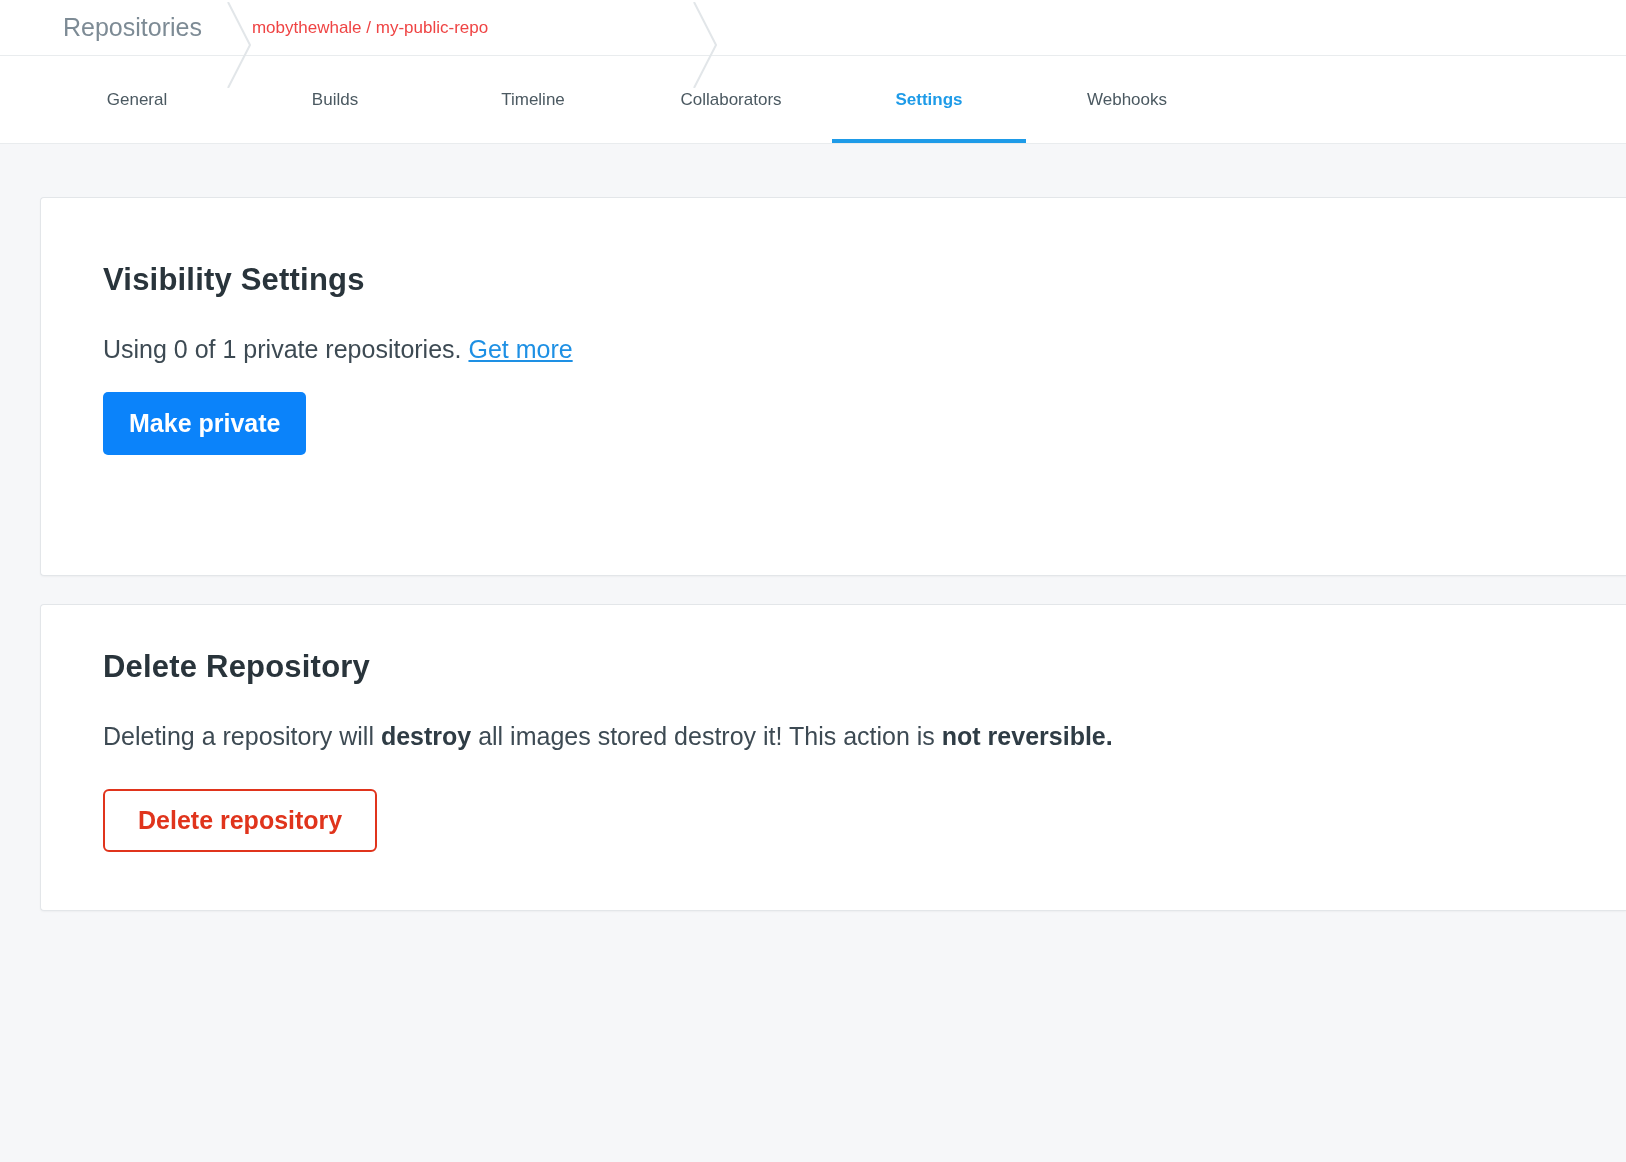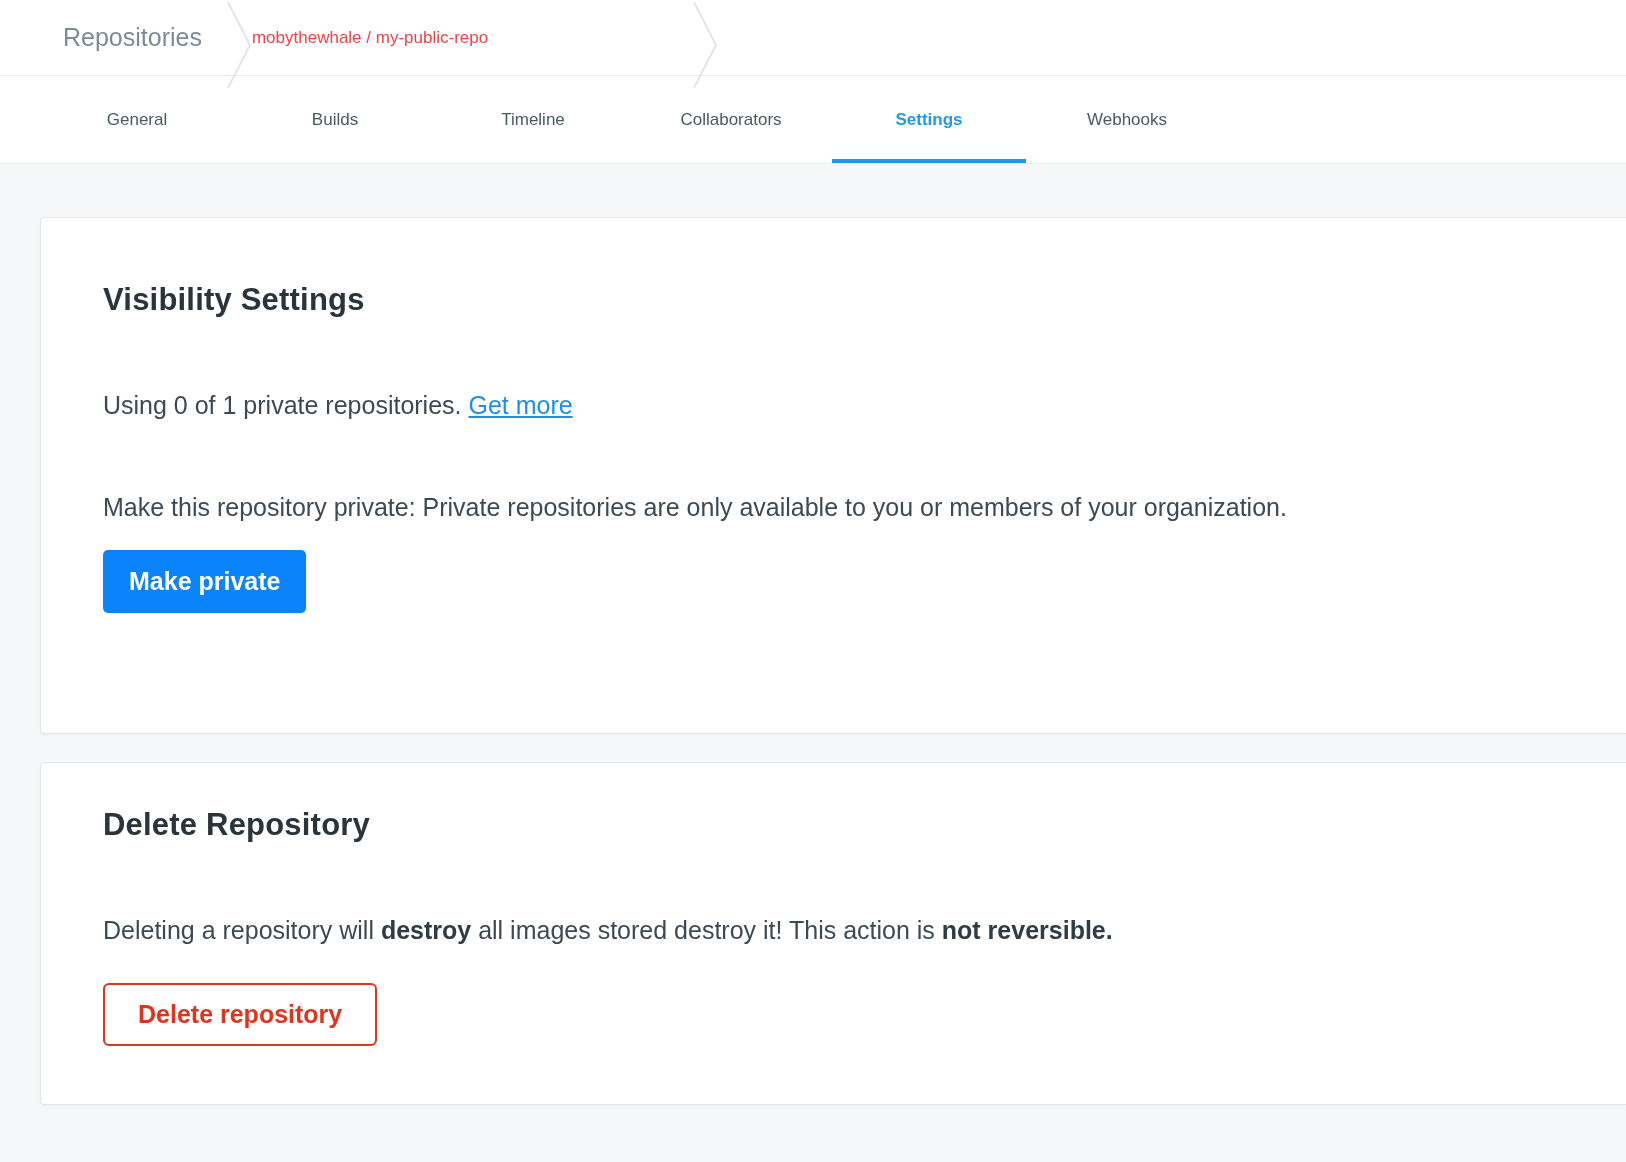--- a/index.html
+++ b/index.html
@@ -8,21 +8,21 @@
     height: 1162px;
     overflow: hidden;
     background: #f6f7f9;
     font-family: "Liberation Sans", sans-serif;
     color: #3d4a53;
   }
 
   
   .breadcrumb-bar {
     position: relative;
-    height: 76px;
+    height: 56px;
     background: #ffffff;
     border-bottom: 1px solid #e9ecee;
     display: flex;
     align-items: center;
     z-index: 2;
   }
   .crumb-root {
     margin-left: 63px;
     font-size: 25px;
     color: #7d8b95;
@@ -85,21 +85,21 @@
   }
   .card.delete { margin-top: 28px; padding-top: 44px; padding-bottom: 58px; }
 
   .card h2 {
     font-size: 31px;
     font-weight: 700;
     color: #29343b;
     letter-spacing: 0.2px;
   }
   .card p {
-    margin-top: 72px;
+    margin-top: 36px;
     font-size: 25px;
     line-height: 30px;
     color: #3d4a53;
   }
   .card p b { font-weight: 700; color: #2f3c45; }
 
   .link {
     color: #1e90e4;
     text-decoration: underline;
     cursor: pointer;
@@ -158,21 +158,20 @@
   <div class="tab">Webhooks</div>
 </div>
 
 <div class="main">
 
   <div class="card">
     <h2>Visibility Settings</h2>
     <p>
       <span>Using 0 of 1 private repositories. </span><span class="link">Get more</span>
     </p>
-    <p>Make this repository private: Private repositories are only available to you or members of your organization.</p>
     <button class="btn-primary">Make private</button>
   </div>
 
   <div class="card delete">
     <h2>Delete Repository</h2>
     <p>
       <span>Deleting a repository will </span><b>destroy</b><span> all images stored destroy it! This action is </span><b>not reversible.</b>
     </p>
     <button class="btn-danger">Delete repository</button>
   </div>

